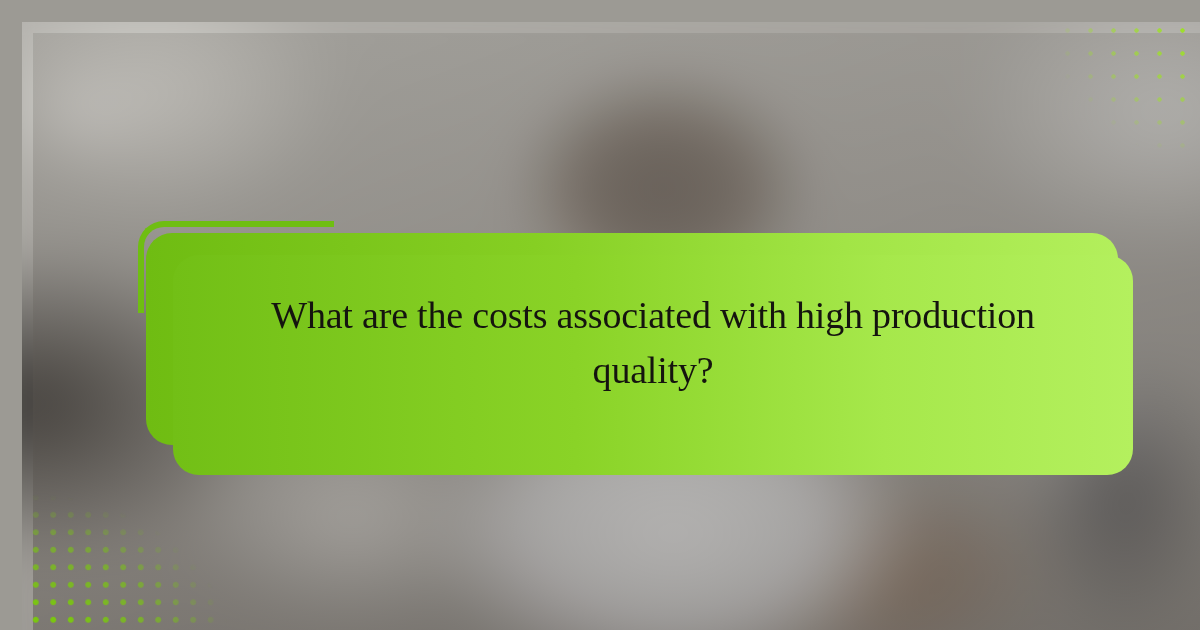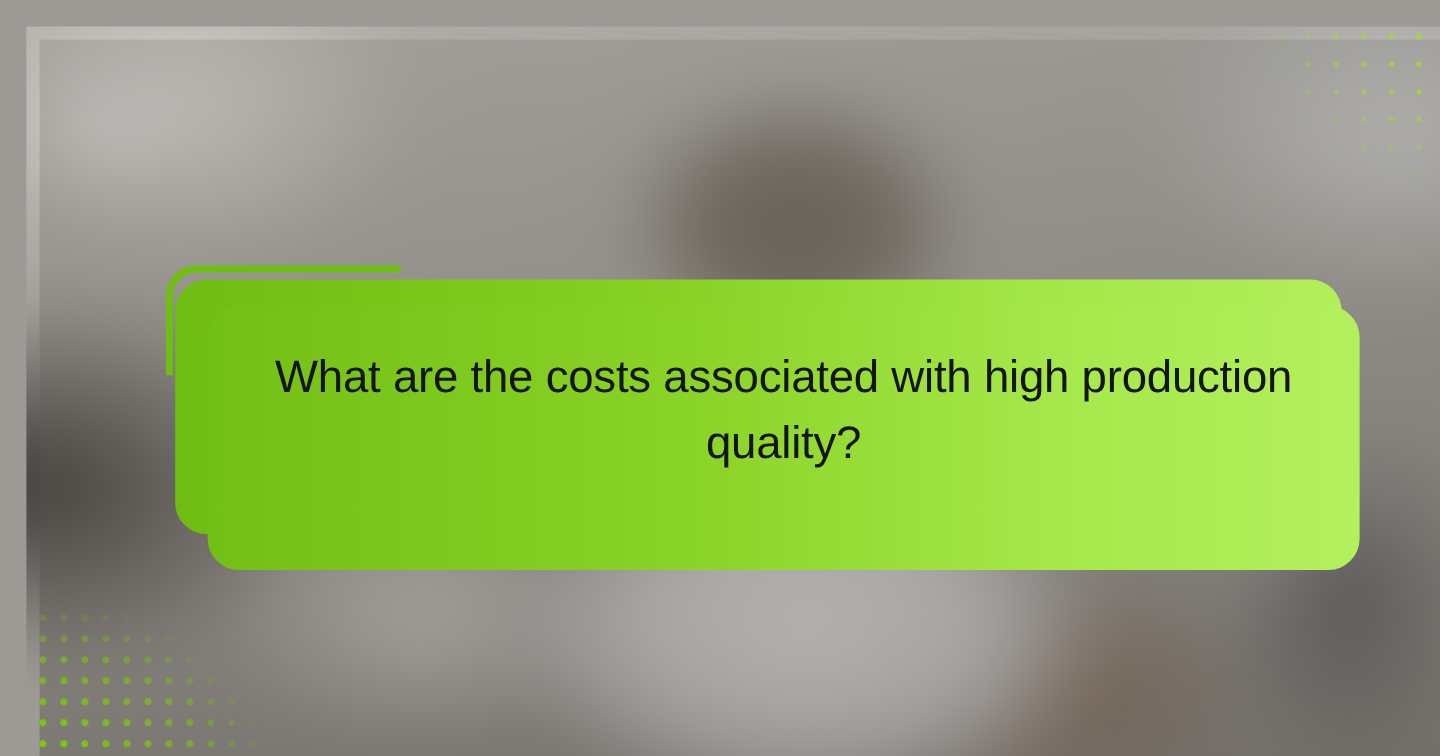--- a/index.html
+++ b/index.html
@@ -1,15 +1,15 @@
 <!DOCTYPE html>
 <html><head>
 <meta charset="utf-8">
 <style>
-  * { margin:11px; padding:0; box-sizing:border-box; }
+  * { margin:11px; padding:0; box-sizing:border-box;font-family:Liberation Serif, serif; }
   html,body { width:1200px; height:630px; overflow:hidden; }
   body {
     font-family:"Liberation Sans", sans-serif;
     background:#9c9a94;
     position:relative;
   }
 
   
   .bg-photo{
     position:absolute; inset:-60px;

